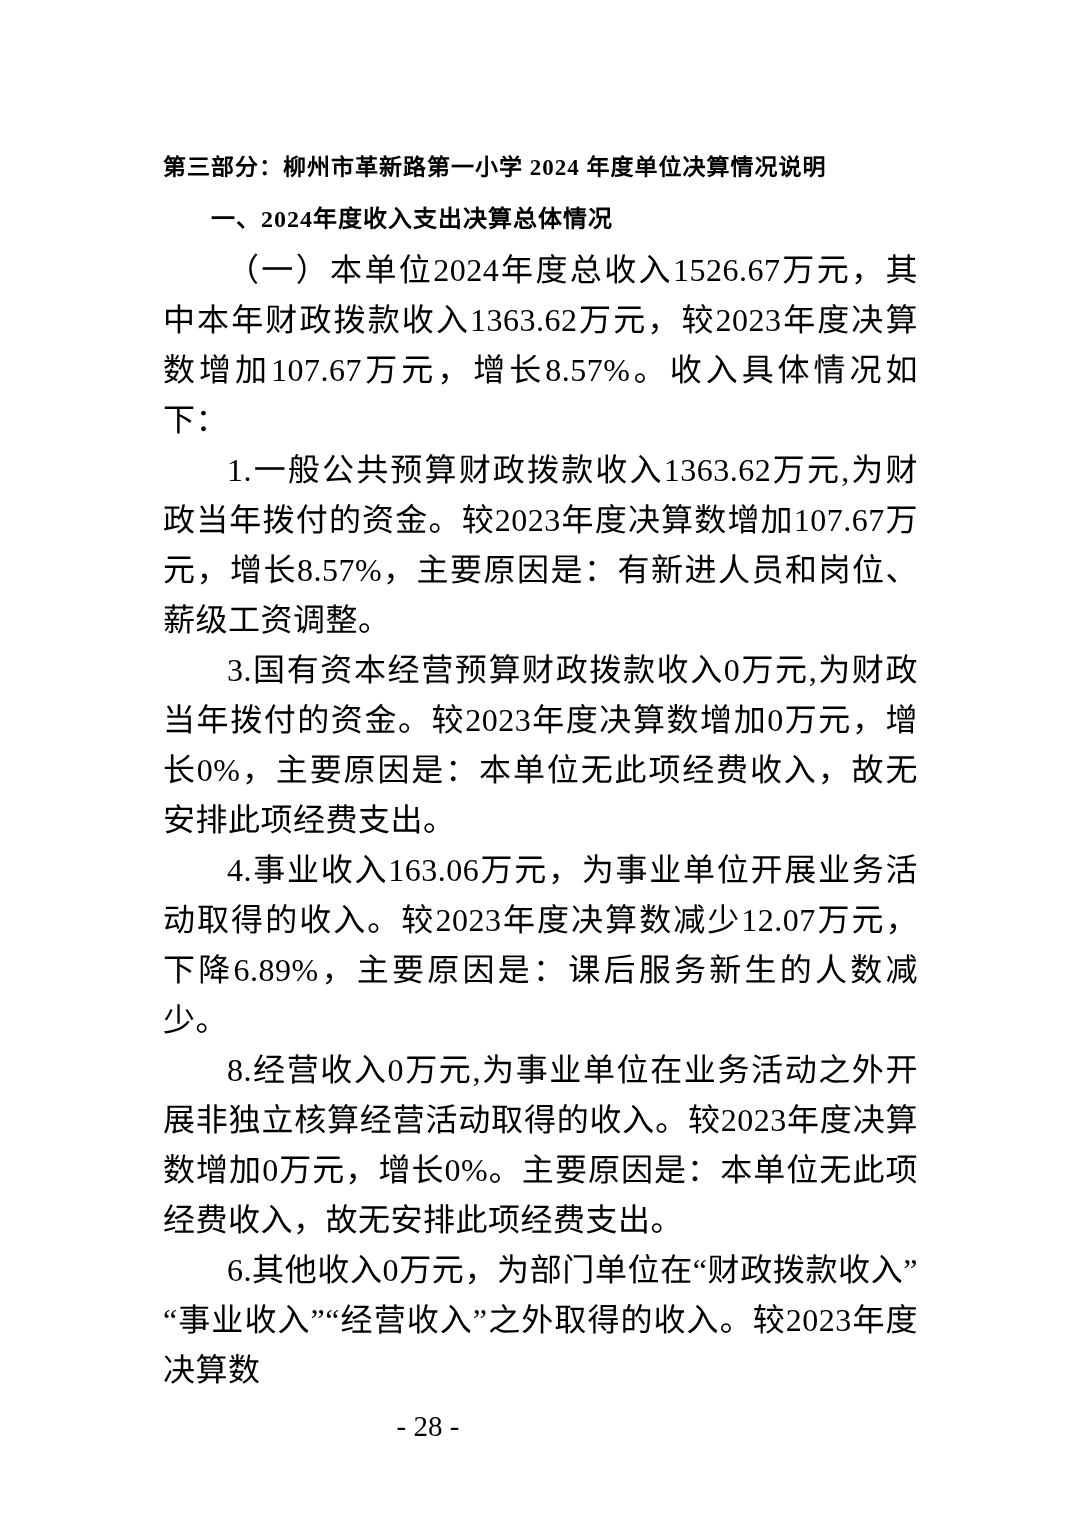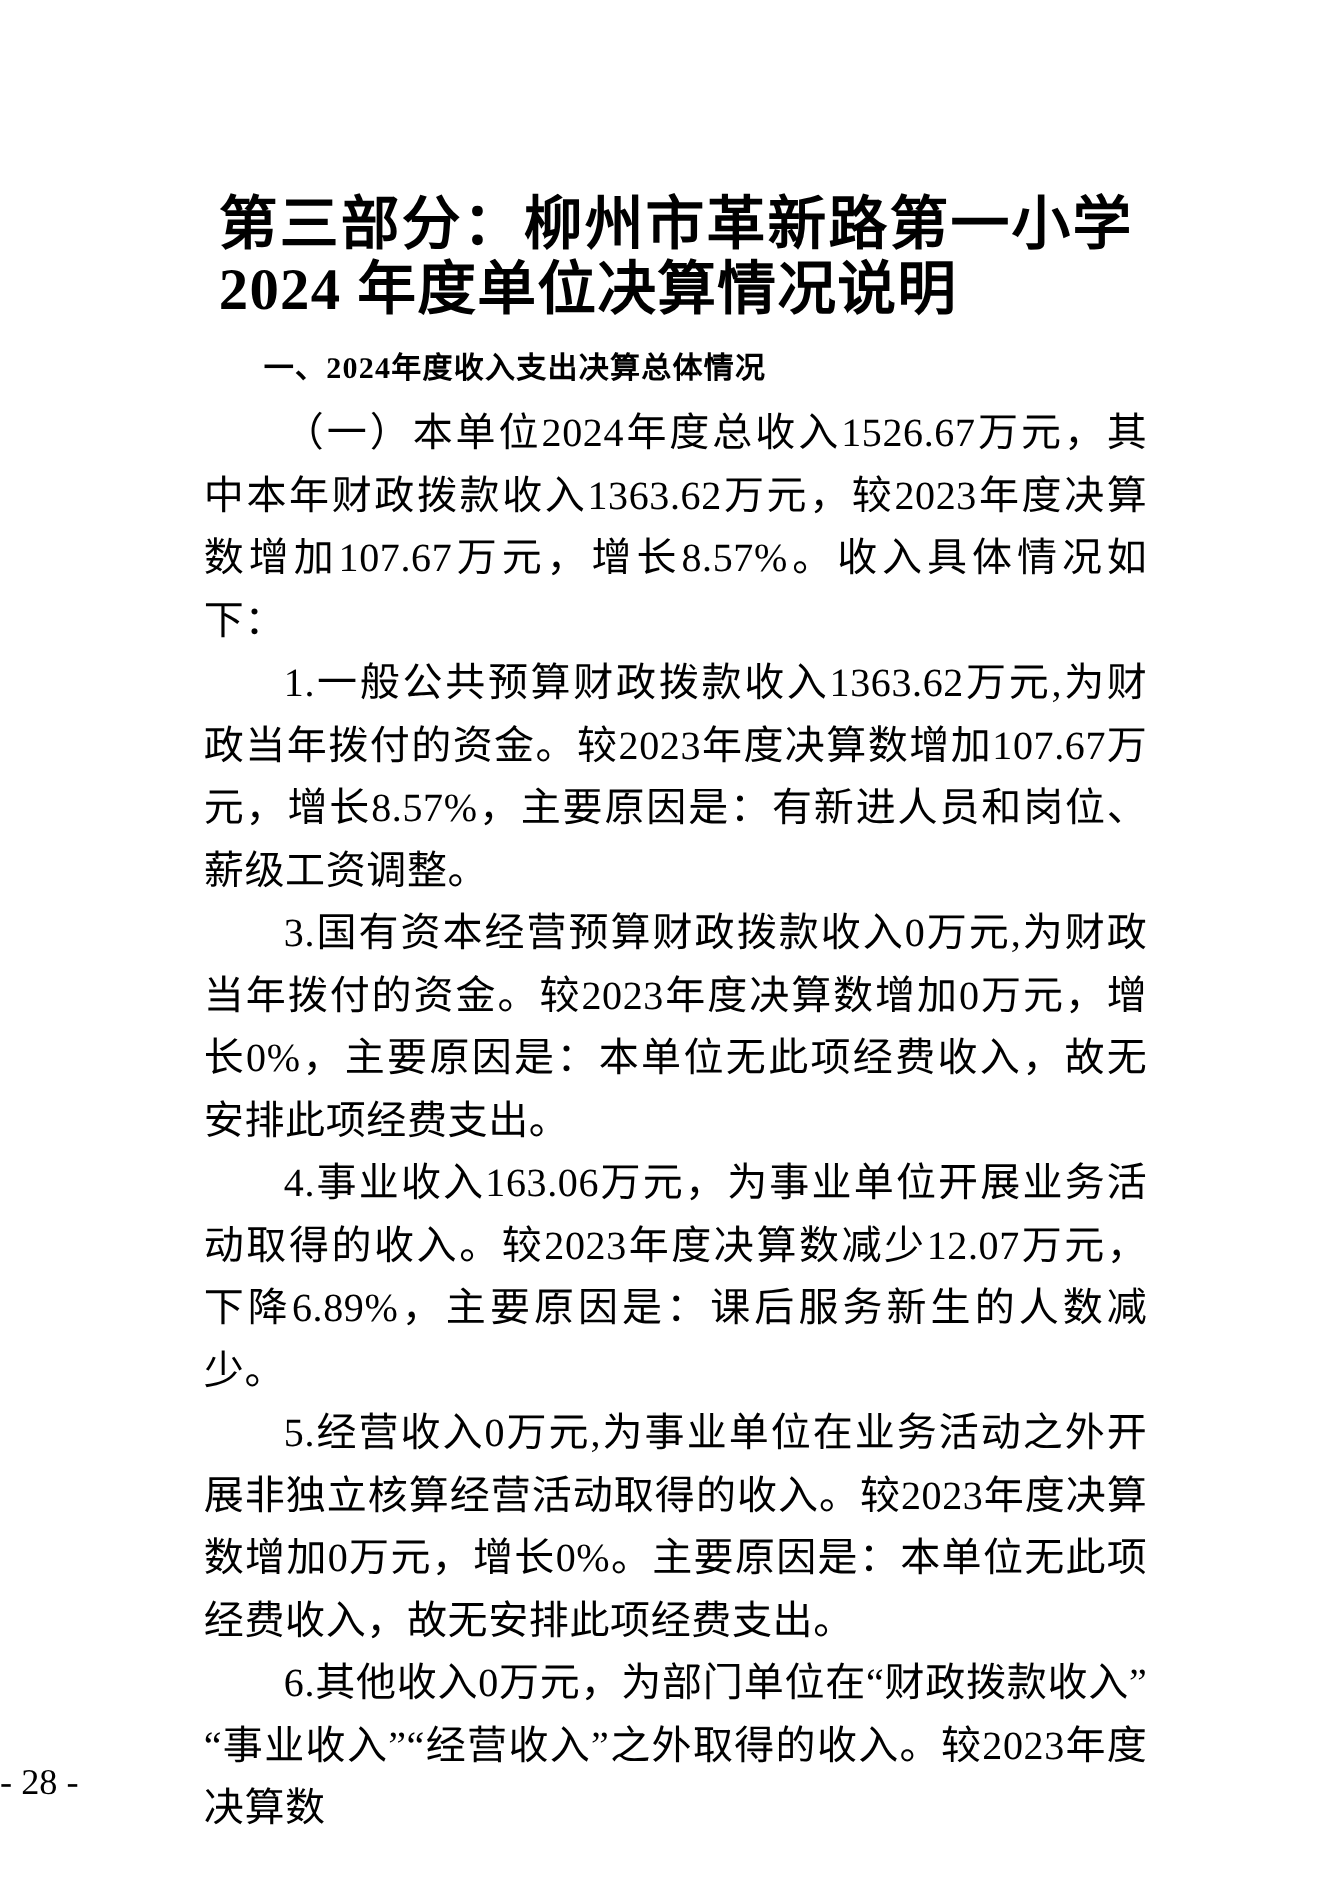--- a/index.html
+++ b/index.html
@@ -15,22 +15,22 @@
     font-family: "Liberation Serif", "DejaVu Serif", serif;
     color: #000000;
   }
   .page {
     position: absolute;
     top: 142px;
     left: 163px;
     width: 755px;
   }
   .doc-title {
-    margin: 12px;
-    font-size: 47px;
+    margin: 0;
+    font-size: 23px;
     font-weight: bold;
     line-height: 52px;
     text-align: justify;
     letter-spacing: 1px;
   }
   .section-heading {
     margin: 0;
     font-size: 24px;
     font-weight: bold;
     line-height: 51px;
@@ -44,21 +44,21 @@
     line-height: 50px;
     text-indent: 2em;
     text-align: justify;
     letter-spacing: 0.5px;
   }
   .page-footer {
     position: absolute;
     top: 1406px;
     left: 0;
     width: 856px;
-    text-align: left;
+    text-align: center;
     font-size: 29px;
     line-height: 40px;
   }
 </style>
 </head>
 <body>
 
 <div class="page">
   <h1 class="doc-title">第三部分：柳州市革新路第一小学 2024 年度单位决算情况说明</h1>
 
@@ -66,18 +66,18 @@
 
   <p class="body-para">（一）本单位2024年度总收入1526.67万元，其中本年财政拨款收入1363.62万元，较2023年度决算数增加107.67万元，增长8.57%。收入具体情况如下：</p>
 
   <p class="body-para">1.一般公共预算财政拨款收入1363.62万元,为财政当年拨付的资金。较2023年度决算数增加107.67万元，增长8.57%，主要原因是：有新进人员和岗位、薪级工资调整。</p>
 
 
   <p class="body-para">3.国有资本经营预算财政拨款收入0万元,为财政当年拨付的资金。较2023年度决算数增加0万元，增长0%，主要原因是：本单位无此项经费收入，故无安排此项经费支出。</p>
 
   <p class="body-para">4.事业收入163.06万元，为事业单位开展业务活动取得的收入。较2023年度决算数减少12.07万元，下降6.89%，主要原因是：课后服务新生的人数减少。</p>
 
-  <p class="body-para">5.经营收入0万元,为事业单位在业务活动之外开展非独立核算经营活动取得的收入。较2023年度决算数增加0万元，增长0%。主要原因是：本单位无此项经费收入，故无安排此项经费支出。</p>
+  <p class="body-para">8.经营收入0万元,为事业单位在业务活动之外开展非独立核算经营活动取得的收入。较2023年度决算数增加0万元，增长0%。主要原因是：本单位无此项经费收入，故无安排此项经费支出。</p>
 
   <p class="body-para">6.其他收入0万元，为部门单位在“财政拨款收入”“事业收入”“经营收入”之外取得的收入。较2023年度决算数</p>
 </div>
 
 <div class="page-footer">- 28 -</div>
 
 </body></html>

